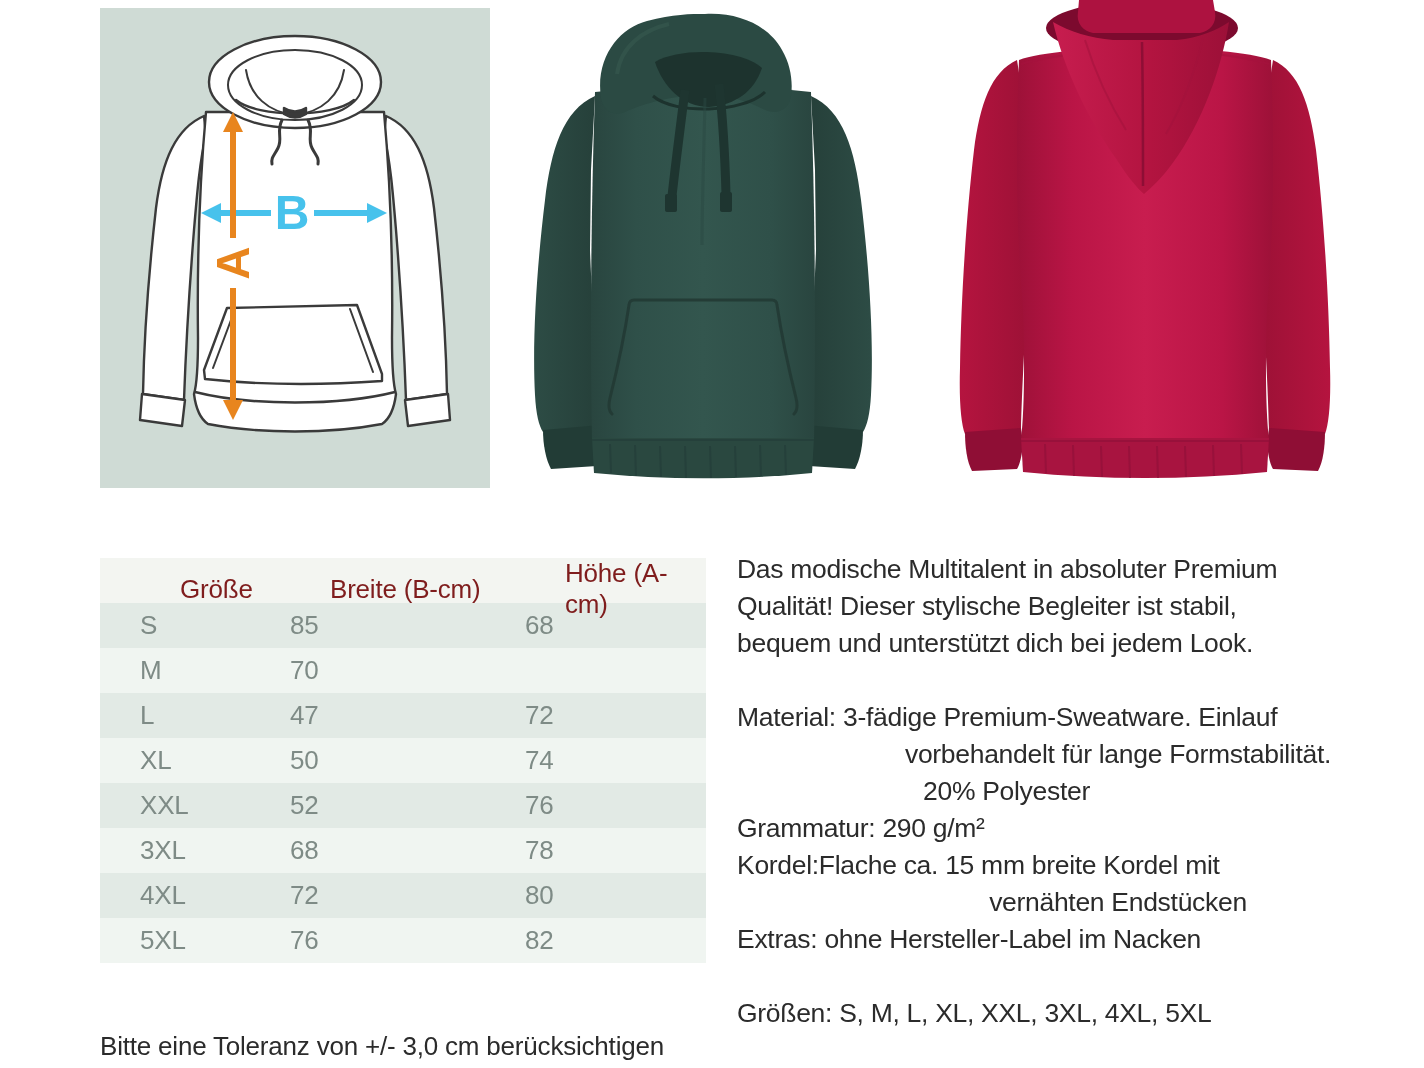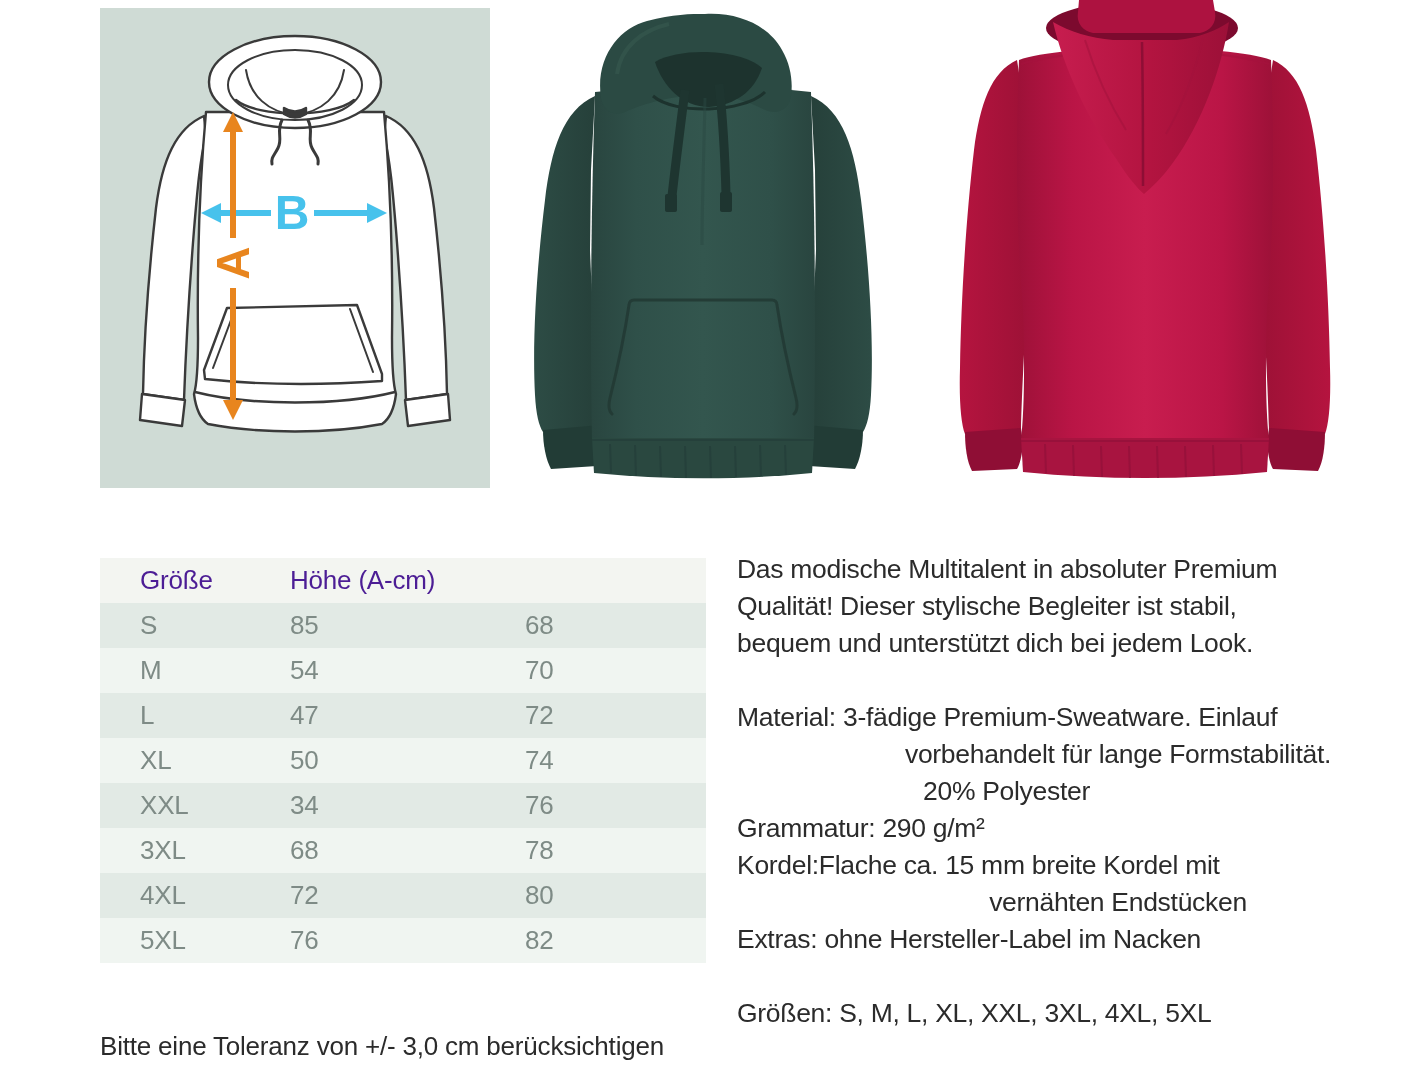--- a/index.html
+++ b/index.html
@@ -22,21 +22,21 @@
   
   .size-table {
     position:absolute; left:100px; top:558px; width:606px;
     font-size:26px; letter-spacing:-0.2px;
   }
   .t-row {
     display:grid; grid-template-columns:190px 235px 1fr;
     height:45px; align-items:center; color:#7e8b86;
   }
   .t-row > span:first-child { padding-left:40px; }
-  .t-head { background:#f3f5f1; color:#4c1d95; }
+  .t-head { background:#f3f5f1; color:#7f1d1d;padding-left:40px; }
   .t-row.odd  { background:#e2eae5; }
   .t-row.even { background:#f0f5f1; }
 
   .tolerance-note {
     position:absolute; left:100px; top:1031px;
     font-size:26px; color:#2b2b2b; letter-spacing:-0.2px;
   }
 
   
   .description {
@@ -182,45 +182,45 @@
     <path fill="none" stroke="#a3123c" stroke-width="2" opacity="0.55" d="M150,40 C160,72 176,106 191,130 M268,38 C260,72 246,108 231,134"></path>
 
     <path fill="#a81440" d="M86,438 L334,438 L332,472 C250,480 170,480 88,472 Z"></path>
     <path stroke="#93103a" stroke-width="2" opacity="0.8" fill="none" d="M86,441 L334,441 M110,444 L111,473 M138,445 L139,476 M166,446 L167,477 M194,446 L195,478 M222,446 L223,478 M250,446 L251,477 M278,445 L279,476 M306,444 L307,474"></path>
   </svg>
 </div>
 
 <div class="size-table">
   <div class="t-row t-head">
     <span>Größe</span>
+    <span>Breite (B-cm)</span>
     <span>Höhe (A-cm)</span>
   </div>
   <div class="t-row odd">
     <span>S</span>
     <span>85</span>
     <span>68</span>
   </div>
   <div class="t-row even">
     <span>M</span>
-    <span>54</span>
     <span>70</span>
   </div>
   <div class="t-row odd">
     <span>L</span>
     <span>47</span>
     <span>72</span>
   </div>
   <div class="t-row even">
     <span>XL</span>
     <span>50</span>
     <span>74</span>
   </div>
   <div class="t-row odd">
     <span>XXL</span>
-    <span>34</span>
+    <span>52</span>
     <span>76</span>
   </div>
   <div class="t-row even">
     <span>3XL</span>
     <span>68</span>
     <span>78</span>
   </div>
   <div class="t-row odd">
     <span>4XL</span>
     <span>72</span>

